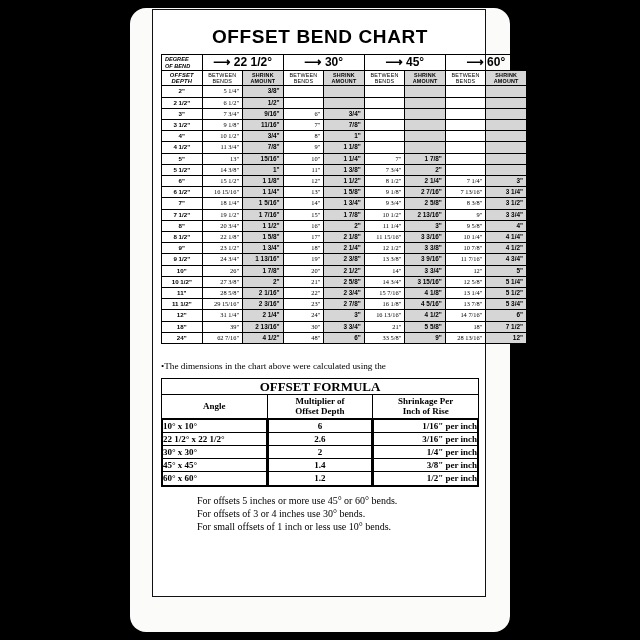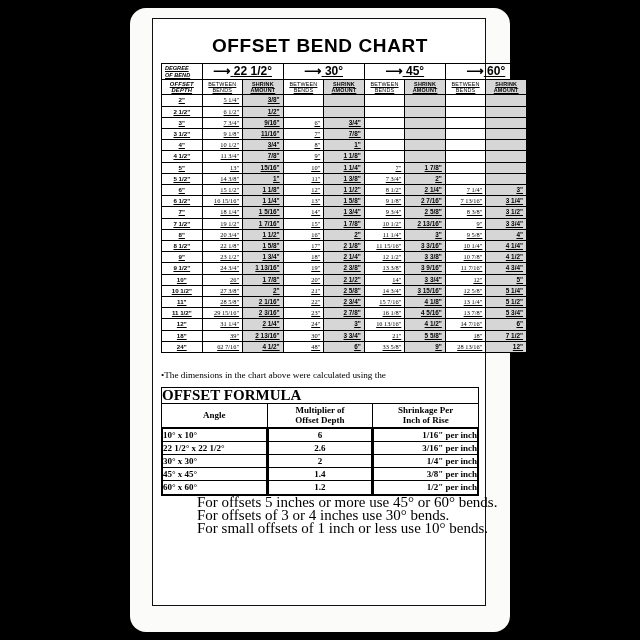--- a/index.html
+++ b/index.html
@@ -28,21 +28,21 @@
     height: 624px;
     background: #fbfbfa;
     border-radius: 16px;
     box-shadow: 0 0 2px rgba(0,0,0,0.4);
   }
 
   
   .card-frame {
     position: absolute;
     left: 22px;
-    top: 10px;
+    top: 1px;
     width: 334px;
     height: 588px;
     border: 1.5px solid #111;
     background: #ffffff;
     box-sizing: border-box;
   }
 
   .inner {
     position: absolute;
     left: 8px;
@@ -61,21 +61,20 @@
   }
 
   
   table.bend {
     border-collapse: collapse;
     width: 366px;
     table-layout: fixed;
     font-family: "Liberation Serif", serif;
     font-size: 6.4px;
     color: #000;
-    text-decoration: underline;
   }
   table.bend td, table.bend th {
     border: 0.8px solid #000;
     padding: 0;
     height: 10.2px;
     line-height: 10.2px;
     text-align: right;
     padding-right: 3px;
     box-sizing: border-box;
     white-space: nowrap;
@@ -165,23 +164,23 @@
     table-layout: fixed;
     font-family: "Liberation Serif", serif;
     color: #000;
   }
   table.formula td {
     border: 1.2px solid #000;
     padding: 0;
     box-sizing: border-box;
   }
   td.f-title {
-    text-align: left;
-    font-weight: bold;
-    font-size: 15px;
+    text-align: center;
+    font-weight: bold;
+    font-size: 13px;
     height: 15px;
     line-height: 15px;
   }
   td.f-sub {
     text-align: center;
     font-weight: bold;
     font-size: 9.2px;
     height: 15px;
     line-height: 15px;
   }
@@ -201,22 +200,23 @@
     height: 12.2px;
     padding: 0 4px;
   }
   td.f-body { vertical-align: top; padding: 3px 0 4px 0; }
   .f-col-angle { text-align: left; font-weight: bold; padding-left: 4px; }
   .f-col-mult { text-align: center; font-weight: bold; }
   .f-col-shrink { text-align: right; font-weight: bold; padding-right: 8px; }
 
   
   .footer {
+    margin-top: 7px;
     font-family: "Liberation Serif", serif;
-    font-size: 15px;
+    font-size: 10px;
     line-height: 13px;
     color: #000;
     padding-left: 36px;
   }
   .footer div { white-space: nowrap; }
 </style>
 </head>
 <body>
 
 <div id="page">

